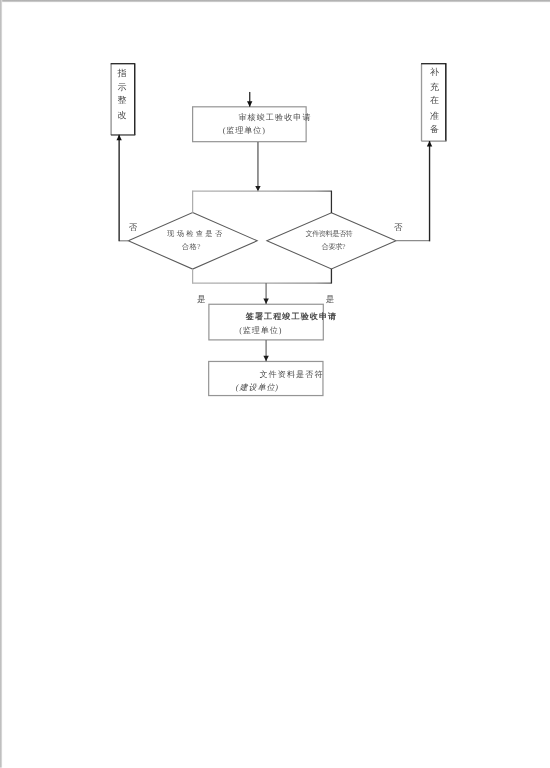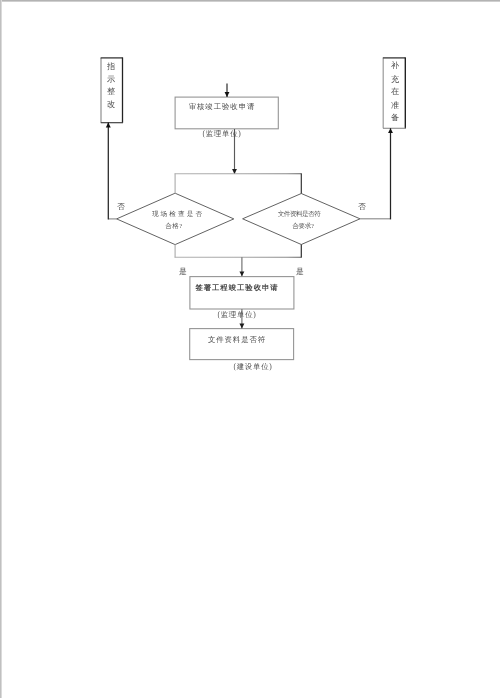--- a/index.html
+++ b/index.html
@@ -7,22 +7,22 @@
        font-family:"Liberation Serif",serif;}
   #page{position:relative;width:500px;height:698px;background:#fff;}
   #flow{position:absolute;left:0;top:0;width:500px;height:698px;}
   #flowwrap{position:absolute;left:0;top:0;width:500px;height:698px;}
   .scan-top{position:absolute;left:0;top:0;width:500px;height:2px;background:linear-gradient(#b0b0b0,#b6b6b6,#e8e8e8);}
   .scan-left{position:absolute;left:0;top:0;width:2px;height:698px;background:linear-gradient(90deg,#bcbcbc,#c4c4c4,#f0f0f0);}
 
   .lbl{position:absolute;white-space:nowrap;line-height:1;
        font-family:"Liberation Serif",serif;
        transform:translate(-50%,-50%);will-change:transform;}
-  .box-l1{font-size:7.4px;letter-spacing:0.93px;color:#4a4a4a;}
-  .box-l2{font-size:7.4px;letter-spacing:0.78px;color:#4a4a4a;margin-top:15px;}
+  .box-l1{font-size:7.4px;letter-spacing:0.93px;color:#4a4a4a;margin-left:28px;}
+  .box-l2{font-size:7.4px;letter-spacing:0.78px;color:#4a4a4a;}
   .dia-l1{font-size:6.6px;letter-spacing:2.1px;color:#545454;}
   .dia-l2{font-size:6.6px;letter-spacing:0.4px;color:#545454;}
   .dia2-l1{font-size:6.6px;letter-spacing:-0.52px;color:#545454;}
   .dia2-l2{font-size:6.6px;letter-spacing:-0.3px;color:#545454;}
   .edge-lbl{font-size:7.8px;color:#494949;}
   .vchar{position:absolute;font-size:8.2px;color:#4a4a4a;
          font-family:"Liberation Serif",serif;line-height:1;
          transform:translate(-50%,-50%);will-change:transform;}
 </style>
 </head>
@@ -95,21 +95,21 @@
   </svg>
   </div>
 
   <div class="lbl box-l1" style="left:222px;top:106.8px;">审核竣工验收申请</div>
   <div class="lbl box-l2" style="left:222px;top:118.9px;">(监理单位)</div>
 
   <div class="lbl box-l1" style="left:237.2px;top:288.2px;font-weight:bold;">签署工程竣工验收申请</div>
   <div class="lbl box-l2" style="left:237.4px;top:299.9px;">(监理单位)</div>
 
   <div class="lbl box-l1" style="left:237.3px;top:340.3px;">文件资料是否符</div>
-  <div class="lbl box-l2" style="left:253px;top:352.3px;">(建设单位)</div>
+  <div class="lbl box-l2" style="left:234px;top:352.3px;font-style:italic;">(建设单位)</div>
 
   <div class="lbl dia-l1" style="left:177.8px;top:214.2px;">现场检查是否</div>
   <div class="lbl dia-l2" style="left:174.4px;top:225.6px;">合格?</div>
 
   <div class="lbl dia2-l1" style="left:299px;top:213.8px;">文件资料是否符</div>
   <div class="lbl dia2-l2" style="left:302.5px;top:225.8px;">合要求?</div>
 
   <div class="lbl edge-lbl" style="left:120.7px;top:206.8px;">否</div>
   <div class="lbl edge-lbl" style="left:361.9px;top:207px;">否</div>
   <div class="lbl edge-lbl" style="left:182.6px;top:272px;">是</div>

